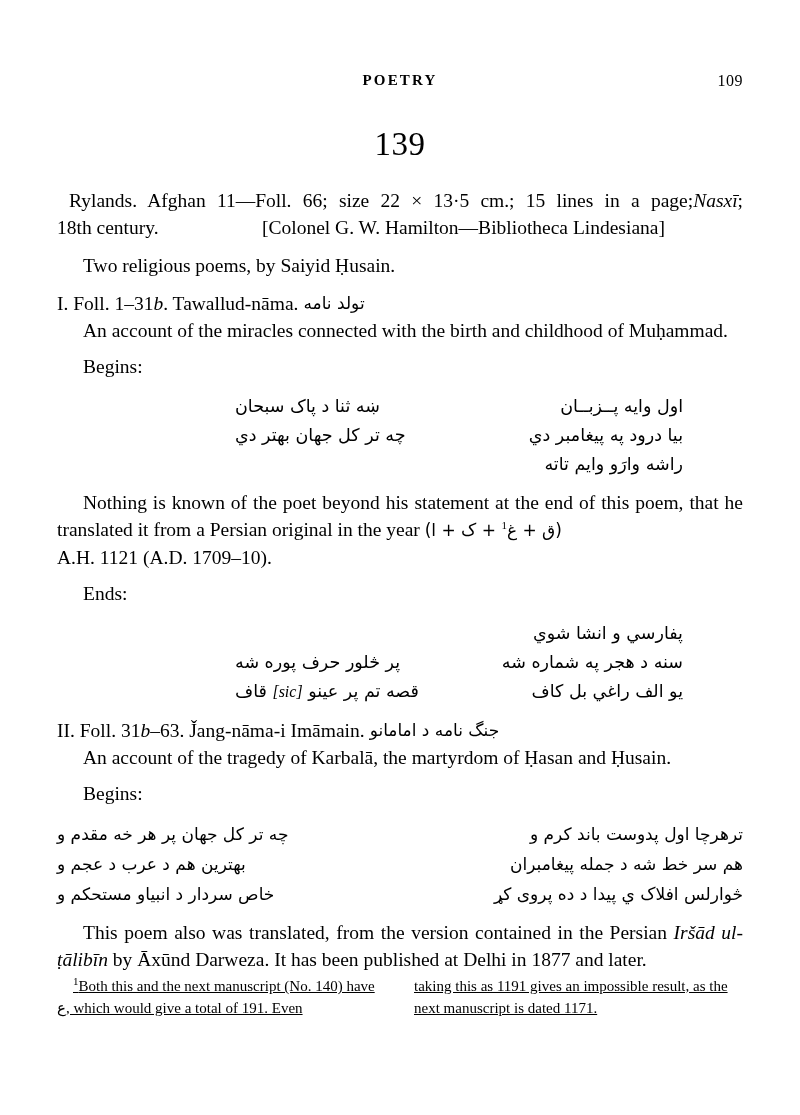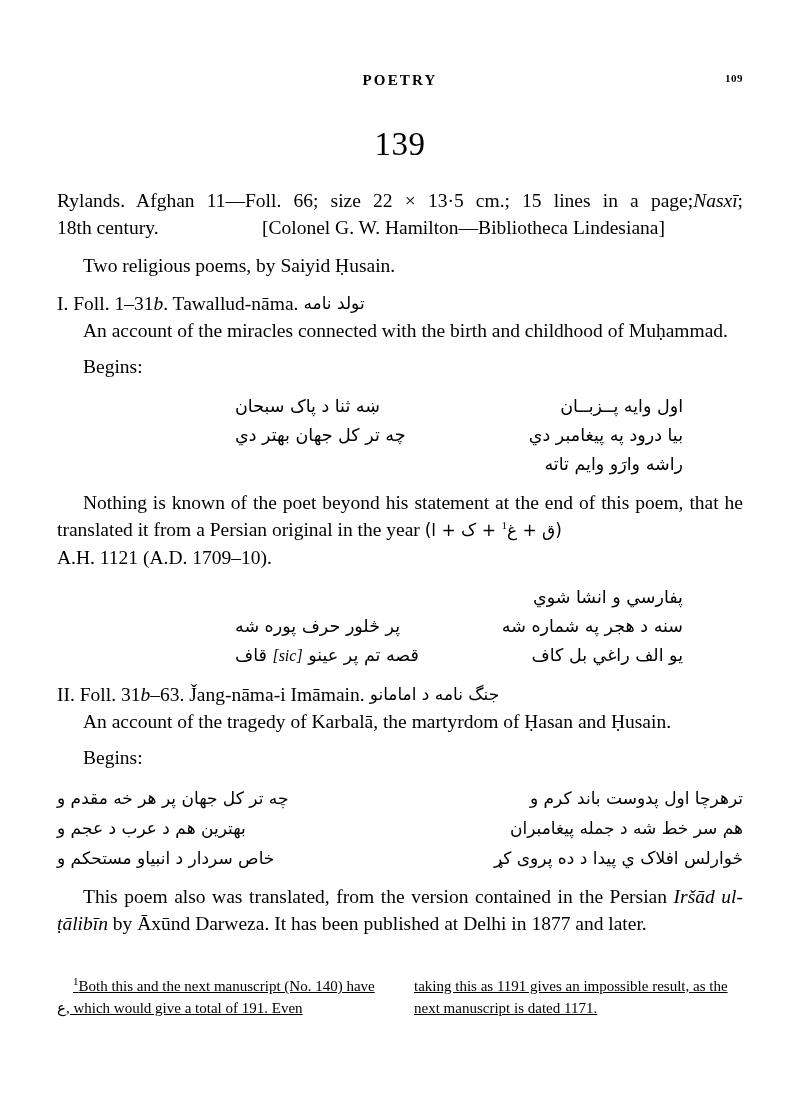--- a/index.html
+++ b/index.html
@@ -42,43 +42,44 @@
     text-align: center;
     font-size: 15px;
     letter-spacing: 2.2px;
     font-variant: small-caps;
     font-weight: 600;
   }
   .running-head .folio {
     position: absolute;
     right: 0;
     top: 12px;
-    font-size: 11px;
+    font-size: 16px;
     letter-spacing: 0.5px;
-    font-weight: 700;
+    font-weight: 400;
   }
 
   
   .entry-number {
     text-align: center;
     font-size: 33px;
     margin-top: 26px;
     margin-bottom: 24px;
     letter-spacing: 0.5px;
   }
 
   
   .desc-block {
     font-size: 19.5px;
     line-height: 27px;
   }
   .desc-line-1 {
     text-align: justify;
     text-align-last: justify;
     white-space: nowrap;
+    margin-left: 12px;
   }
   .desc-line-2 {
     position: relative;
     white-space: nowrap;
   }
   .desc-line-2 .provenance {
     position: absolute;
     left: 205px;
     top: 0;
     white-space: nowrap;
@@ -230,20 +231,21 @@
       </div>
       <div class="verse-line">
         <span class="hemistich second">راشه وارَو وایم تاته</span>
       </div>
     </div>
 
     <p class="para"><span>Nothing is known of the poet beyond his statement at the end of this poem, that he translated it from a Persian original in the year</span>
       <span class="formula"><span>(</span><span>ق + غ</span><sup class="fn-ref">1</sup><span> + ک + ا)</span></span></p>
     <p class="para noind">A.H. 1121 (A.D. 1709–10).</p>
 
+    <div class="label-line">Ends:</div>
 
     <div class="verse-block narrow">
       <div class="verse-line">
         <span class="hemistich first">پفارسي و انشا شوي</span>
       </div>
       <div class="verse-line">
         <span class="hemistich first">سنه د هجر په شماره شه</span>
         <span class="hemistich second">پر څلور حرف پوره شه</span>
       </div>
       <div class="verse-line">

